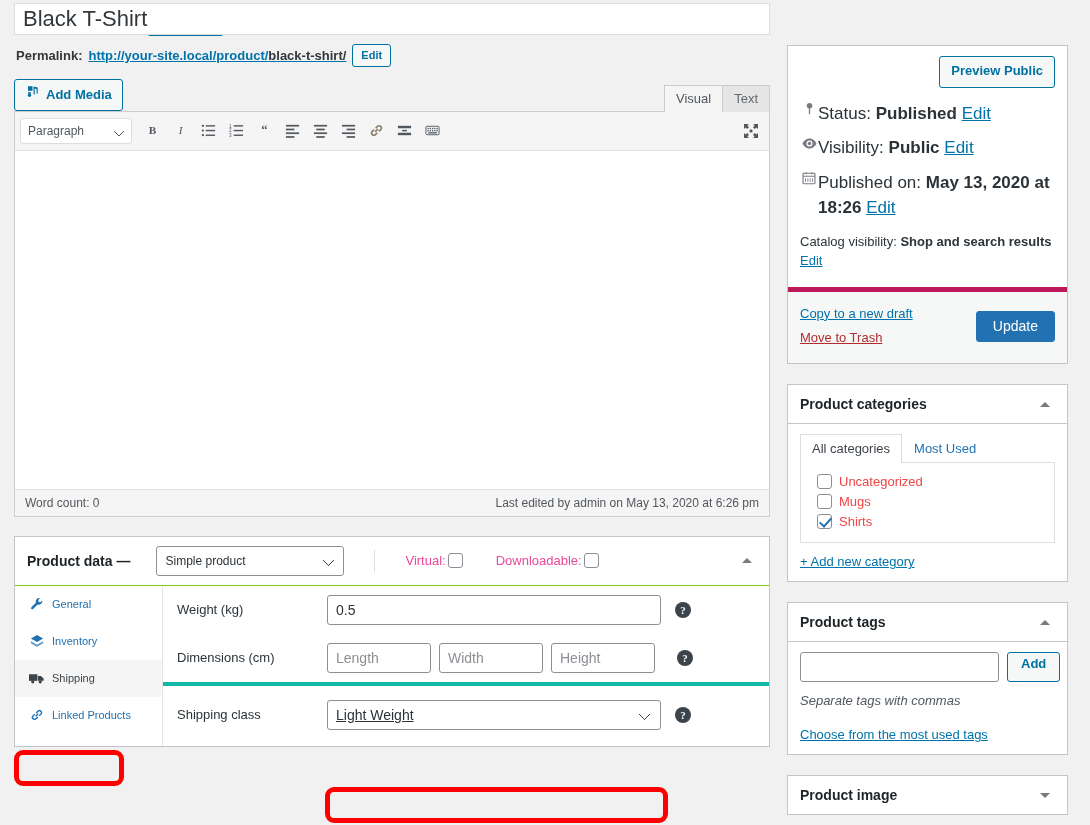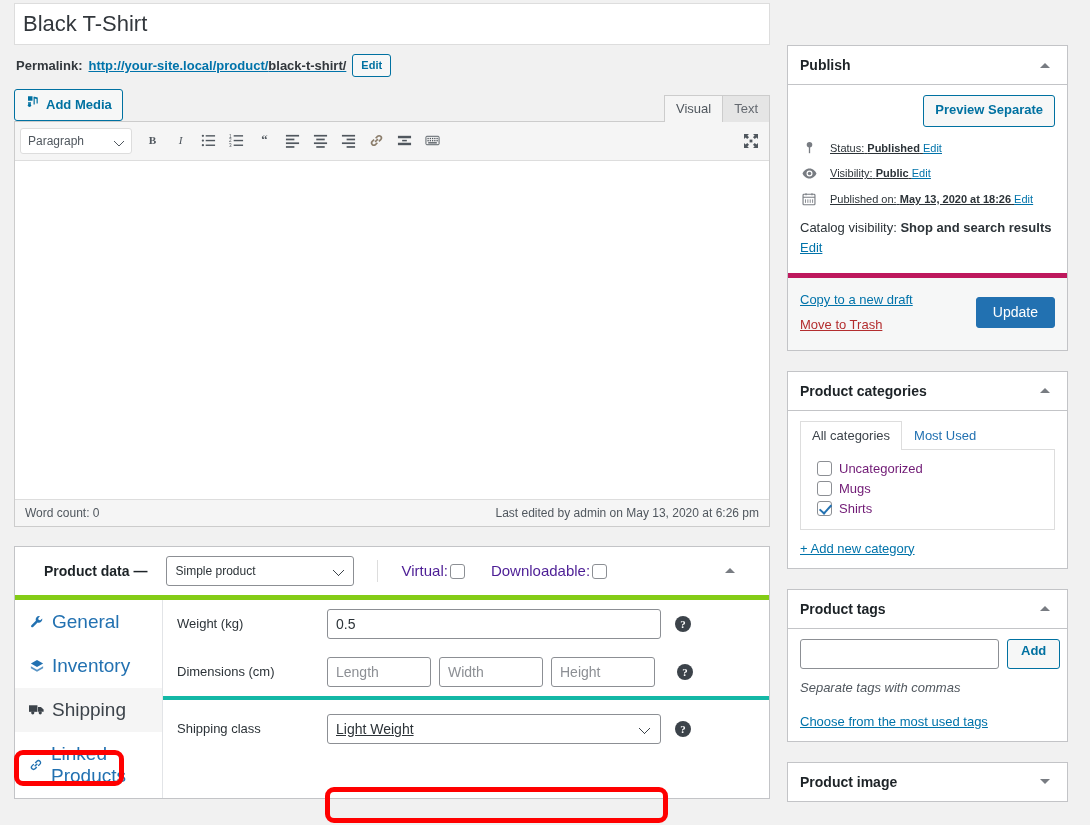--- a/index.html
+++ b/index.html
@@ -22,21 +22,21 @@
   .page-head { padding:6px 0 4px 14px; display:flex; align-items:center; gap:10px; }
   .page-title { font-size:23px; font-weight:400; line-height:1.3; color:#23282d; }
   .btn-addnew {
     display:inline-block; background:#f6f7f7; border:1px solid #0071a1; color:#0071a1;
     border-radius:3px; padding:3px 10px 4px; font-size:13px; line-height:1.6; cursor:pointer;
     font-weight:600;
   }
 
   
   .title-input {
-    width:100%; height:42px; padding:3px 8px; margin-top:3px;
+    width:100%; height:32px; padding:3px 8px; margin-top:3px;
     font-size:22px; font-weight:400; color:#32373c; line-height:1.4;
     background:#fff; border:1px solid #ddd; border-radius:0; outline:none;
     font-family:"Liberation Sans", sans-serif;
   }
   .permalink-row { margin:9px 0 0 2px; font-size:13px; color:#32373c; display:flex; align-items:center; gap:6px; }
   .permalink-row .lbl { font-weight:600; }
   .permalink-row a { font-weight:600; }
   .permalink-row a .slug { color:#32373c; }
   .btn-small {
     display:inline-block; background:#f6f7f7; border:1px solid #0071a1; color:#0071a1;
@@ -88,47 +88,47 @@
     display:flex; align-items:center; justify-content:space-between;
     padding:9px 12px; border-bottom:1px solid #c3c4c7;
   }
   .pb-title { font-size:14px; font-weight:600; color:#1d2327; }
   .toggle-arrow { width:20px; height:20px; display:flex; align-items:center; justify-content:center; cursor:pointer; }
   .tri-up { width:0;height:0;border-left:5px solid transparent;border-right:5px solid transparent;border-bottom:5px solid #787c82; }
   .tri-down { width:0;height:0;border-left:5px solid transparent;border-right:5px solid transparent;border-top:5px solid #787c82; }
 
   
   .pd-head {
-    display:flex; align-items:center; padding:9px 29px; border-bottom:5px solid #84cc16; gap:8px;
+    display:flex; align-items:center; padding:9px 12px; border-bottom:1px solid #84cc16; gap:15px;
   }
   .pd-label { font-size:14px; font-weight:600; color:#1d2327; margin-right:11px; white-space:nowrap; }
   .sel-producttype {
     height:30px; width:188px; border:1px solid #8c8f94; border-radius:3px; background:#fff;
     color:#2c3338; font-size:12px; padding:0 24px 0 8px; cursor:pointer;
     appearance:none;-webkit-appearance:none; font-family:"Liberation Sans", sans-serif;
     background-image:linear-gradient(45deg, transparent 49%, #3c434a 50%, #3c434a 54%, transparent 55%),
                      linear-gradient(-45deg, transparent 49%, #3c434a 50%, #3c434a 54%, transparent 55%);
     background-position: calc(100% - 14px) 13px, calc(100% - 9px) 13px;
     background-size:6px 6px, 6px 6px; background-repeat:no-repeat;
   }
   .pd-divider { width:1px; height:22px; background:#ddd; margin:0 15px; }
-  .cbx-inline { display:inline-flex; align-items:flex-end; font-size:15px; color:#4c1d95; margin-right:18px; }
+  .cbx-inline { display:inline-flex; align-items:flex-start; font-size:13px; color:#ec4899; margin-right:18px; }
   .cbx {
     width:15px; height:15px; border:1px solid #8c8f94; border-radius:3px; background:#fff;
     display:inline-block; margin-left:2px; position:relative; cursor:pointer; vertical-align:middle;
   }
   .cbx.checked::after {
     content:""; position:absolute; left:4px; top:0px; width:5px; height:10px;
     border:solid #2271b1; border-width:0 2px 2px 0; transform:rotate(42deg);
   }
   .pd-body { display:flex; min-height:160px; }
   .pd-tabs { width:148px; border-right:1px solid #e2e4e7; background:#fff; padding-top:0; }
   .pd-tab {
     display:flex; align-items:center; gap:8px; padding:11px 10px 11px 14px;
-    font-size:19px; color:#2271b1; cursor:pointer; position:relative;
+    font-size:11px; color:#2271b1; cursor:pointer; position:relative;
   }
   .pd-tab.active { background:#f5f5f5; color:#3c434a; }
   .pd-tab .ic { width:15px; height:15px; display:flex; align-items:center; justify-content:center; }
   .pd-panel { flex:1; padding:0; }
   .field-row { display:flex; align-items:center; padding:9px 14px; }
   .field-row.sep { border-top:4px solid #14b8a6; }
   .field-label { width:150px; font-size:13px; color:#2c3338; }
   .inp {
     height:30px; border:1px solid #8c8f94; border-radius:3px; background:#fff;
     padding:0 8px; font-size:14px; color:#2c3338; outline:none;
@@ -155,42 +155,42 @@
   
   .hl { position:absolute; border:5px solid #f00; border-radius:9px; pointer-events:none; z-index:30; }
 
   
   .pub-body { padding:10px 12px 6px; }
   .pub-preview-row { display:flex; justify-content:flex-end; margin-bottom:9px; }
   .btn-preview {
     background:#f6f7f7; border:1px solid #0071a1; color:#0071a1; border-radius:3px;
     padding:4px 11px 5px; font-size:13px; cursor:pointer; line-height:1.6; font-weight:600;
   }
-  .pub-line { display:flex; align-items:flex-start; gap:12px; padding:4px 0 5px; font-size:11px; color:#2c3338; line-height:1.5;text-decoration:underline; }
+  .pub-line { display:flex; align-items:flex-start; gap:0; padding:4px 0 5px; font-size:17px; color:#2c3338; line-height:1.5; }
   .pub-line .ico { width:18px; flex:0 0 18px; display:flex; justify-content:center; align-items:center; padding-top:1px; color:#787c82; }
   .pub-line b { font-weight:700; }
   .pub-catvis { padding:6px 0 10px; font-size:13px; color:#2c3338; line-height:1.5; }
   .pub-footer {
     display:flex; align-items:center; justify-content:space-between;
     border-top:5px solid #be185d; padding:10px 12px 12px; background:#f6f7f7;
   }
   .pub-left a { display:block; line-height:1.9; }
   .a-trash { color:#b32d2e; }
   .btn-update {
     background:#2271b1; border:1px solid #2271b1; color:#fff; border-radius:3px;
     padding:6px 16px 7px; font-size:14px; font-weight:400; cursor:pointer;
   }
 
   
   .cat-body { padding:10px 12px 12px; }
   .cat-tabs { display:flex; border-bottom:1px solid #ddd; }
   .cat-tab { padding:6px 11px 7px; font-size:13px; color:#2271b1; cursor:pointer; border:1px solid transparent; border-bottom:none; margin-bottom:-1px; }
   .cat-tab.active { background:#fff; border-color:#ddd; color:#3c434a; }
   .cat-list { border:1px solid #ddd; border-top:none; padding:9px 10px 10px; background:#fff; max-height:200px; overflow:auto; }
-  .cat-item { display:flex; align-items:center; gap:7px; padding:2px 0 3px 4px; font-size:13px; color:#701a75; }
+  .cat-item { display:flex; align-items:center; gap:7px; padding:2px 0 3px 4px; font-size:13px; color:#ef4444; }
   .cat-link { display:block; margin-top:11px; font-size:13px; }
 
   
   .tags-body { padding:10px 12px 12px; }
   .tags-row { display:flex; gap:8px; }
   .tag-input { flex:1; height:30px; border:1px solid #8c8f94; border-radius:3px; padding:0 8px; font-size:14px; outline:none; font-family:"Liberation Sans", sans-serif; }
   .btn-add { background:#f6f7f7; border:1px solid #0071a1; color:#0071a1; border-radius:3px; padding:3px 13px 4px; font-size:13px; cursor:pointer; font-weight:600; }
   .tags-hint { font-style:italic; color:#50575e; font-size:13px; margin-top:11px; }
   .tags-link { display:block; margin-top:19px; font-size:13px; }
 
@@ -436,29 +436,23 @@
             <span class="help">?</span>
           </div>
         </div>
       </div>
     </div>
   </div>
 
   <div class="col-side">
 
     <div class="postbox">
-      <div class="pb-head">
-        <span class="pb-title">Publish</span>
-        <span class="toggle-arrow">
-            <span class="tri-up"></span>
-          </span>
-      </div>
       <div class="pub-body">
         <div class="pub-preview-row">
-          <span class="btn-preview">Preview Separate</span>
+          <span class="btn-preview">Preview Public</span>
         </div>
 
         <div class="pub-line">
           <span class="ico">
             <svg width="13" height="13" viewBox="0 0 16 16" fill="#787c82">
                 <circle cx="8" cy="4.5" r="3.4"></circle>
                 <rect x="7.2" y="7" width="1.6" height="8"></rect>
               </svg>
           </span>
           <span><span>Status:</span>

